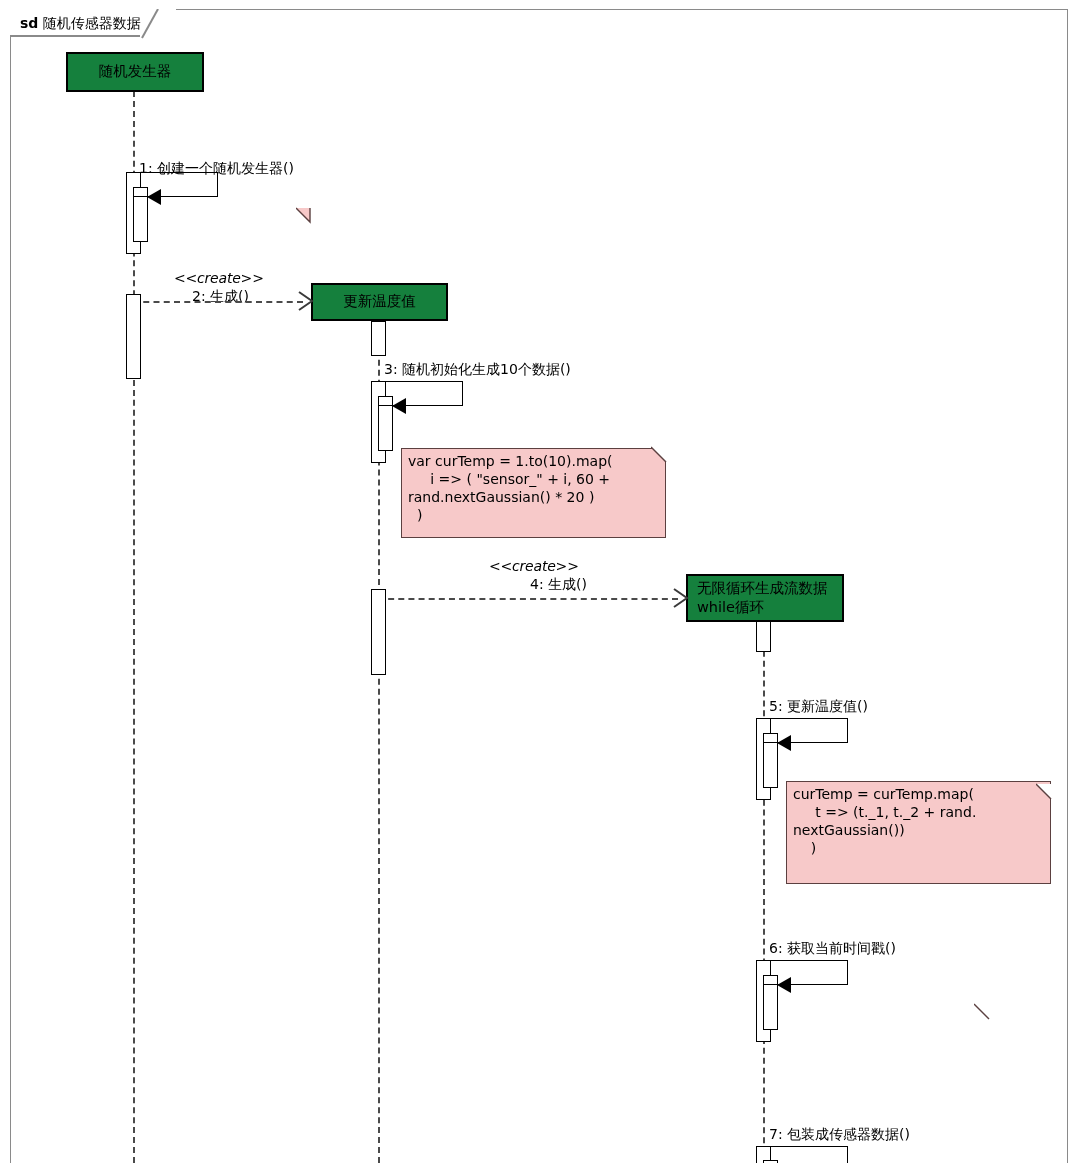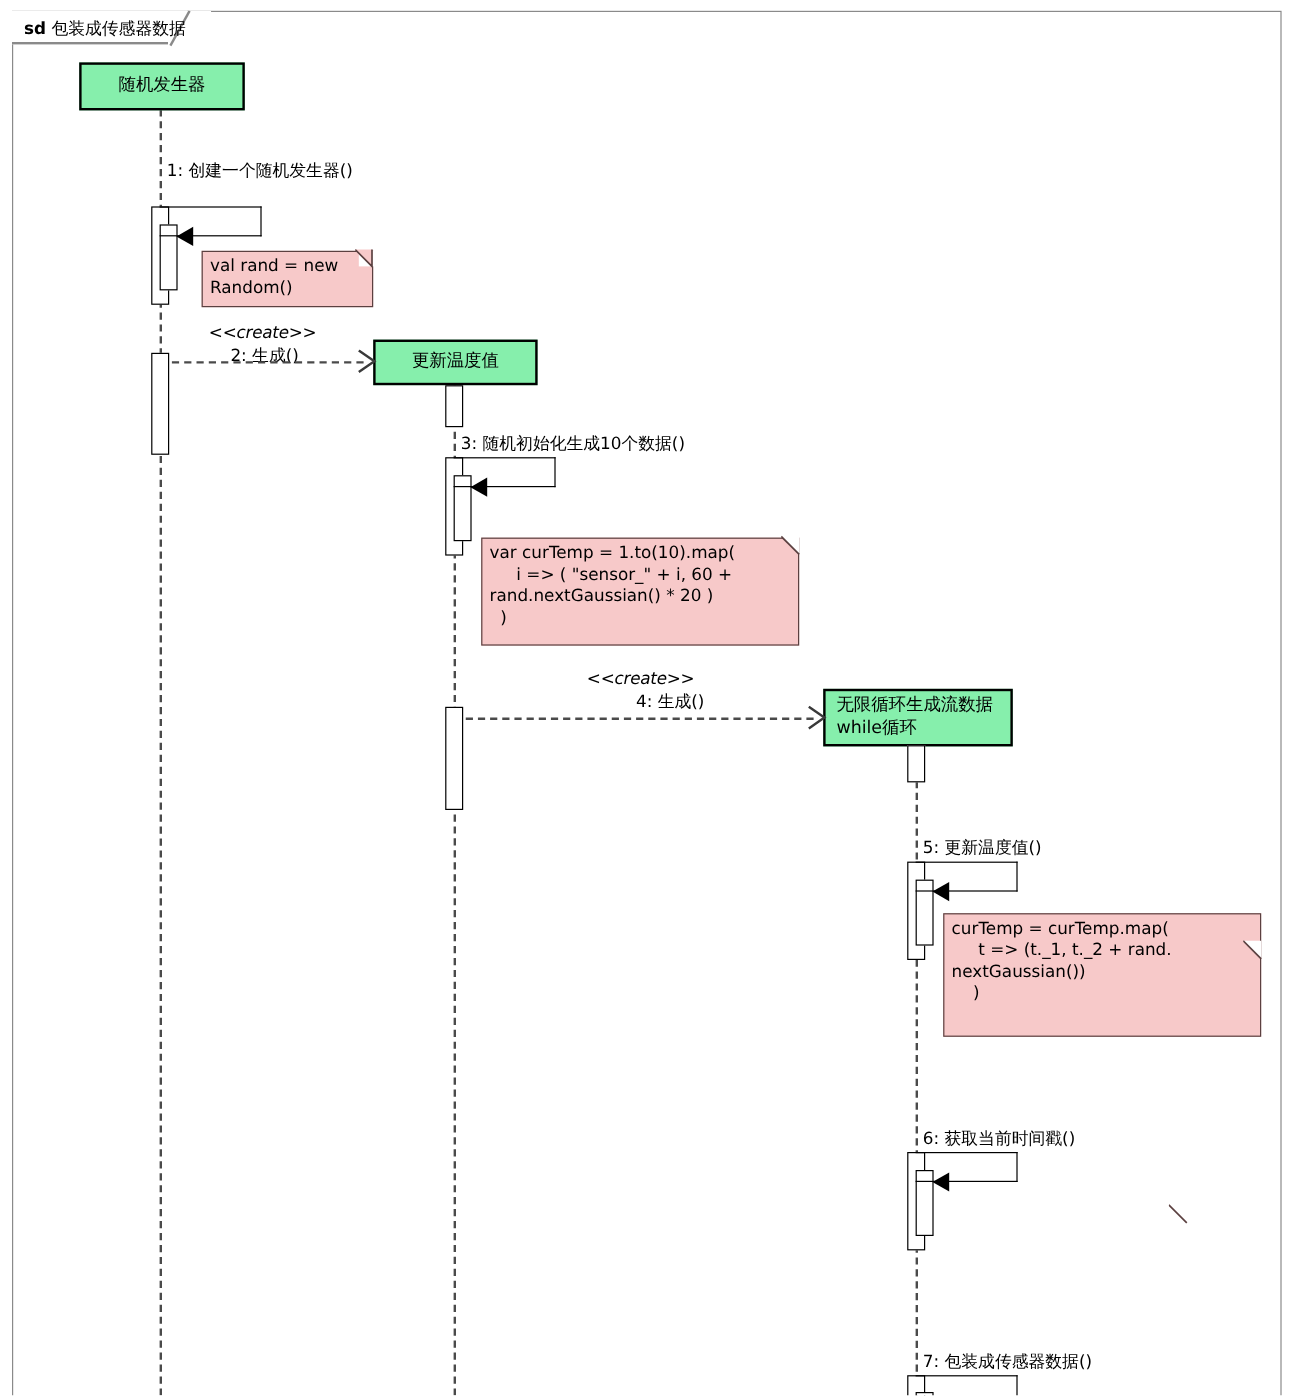--- a/index.html
+++ b/index.html
@@ -7,21 +7,21 @@
   #canvas{position:relative;width:1080px;height:1163px;overflow:hidden;background:#fff;}
 
   
   .frame{position:absolute;border:1px solid #8a8a8a;box-sizing:border-box;}
   .frame-header{position:absolute;box-sizing:border-box;background:#ffffff;
       border-right:2px solid #8a8a8a;border-bottom:2px solid #8a8a8a;}
   .frame-title{position:absolute;white-space:nowrap;color:#000;font-size:14px;}
   .frame-title b{font-weight:bold;}
 
   
-  .participant{position:absolute;box-sizing:border-box;background:#86efac;
+  .participant{position:absolute;box-sizing:border-box;background:#15803d;
       border:2px solid #000000;color:#000;font-size:14.5px;line-height:1.32;
       display:flex;align-items:center;justify-content:center;text-align:center;}
   .participant.left-align{justify-content:flex-start;text-align:left;padding-left:9px;}
 
   
   .lifeline{position:absolute;width:0;border-left:2px dashed #4a4a4a;}
 
   
   .activation{position:absolute;box-sizing:border-box;background:#ffffff;
       border:1.5px solid #000000;}
@@ -56,21 +56,21 @@
 
   <div class="frame-header" style="left:10px;top:9px;width:148px;height:28px;"></div>
 
   <svg style="position:absolute;left:140px;top:9px;" width="36" height="32">
     <polygon points="0,0 36,0 36,2 20,30 0,30" fill="#ffffff"></polygon>
     <line x1="18" y1="0" x2="2" y2="29" stroke="#8a8a8a" stroke-width="2"></line>
   </svg>
 
   <div class="frame-title" style="left:20px;top:15px;">
     <b>sd</b>
-    <span>包装成传感器数据</span>
+    <span>随机传感器数据</span>
   </div>
 
   <div class="lifeline" style="left:133px;top:91px;height:1072px;"></div>
   <div class="lifeline" style="left:378px;top:320px;height:843px;"></div>
   <div class="lifeline" style="left:763px;top:621px;height:542px;"></div>
 
   <div class="participant" style="left:66px;top:52px;width:138px;height:40px;">
     <span>随机发生器</span>
   </div>
 
@@ -82,24 +82,22 @@
     <span style="display:block;">
       <span style="display:block;">无限循环生成流数据</span>
       <span style="display:block;">while循环</span>
     </span>
   </div>
 
   <div class="activation" style="left:126px;top:172px;width:15px;height:82px;"></div>
   <div class="activation" style="left:133px;top:187px;width:15px;height:55px;"></div>
   <div class="loop-line" style="left:133px;top:172px;width:85px;height:25px;"></div>
   <div class="arrow-left" style="left:147px;top:189px;"></div>
-  <div class="msg-label" style="left:139px;top:134px;">1: 创建一个随机发生器()</div>
+  <div class="msg-label" style="left:139px;top:160px;">1: 创建一个随机发生器()</div>
 
-  <div class="note" style="left:168px;top:209px;width:143px;height:47px;">val rand = new
-Random()</div>
   <div class="note-top-cut" style="left:299px;top:209px;width:14px;height:13px;background:#ffffff;"></div>
   <svg style="position:absolute;left:296px;top:207px;" width="18" height="18">
     <polygon points="0,1 14,15 14,1" fill="#F7C9C9" stroke="none"></polygon>
     <polyline points="0,1 14,15 14,1" fill="none" stroke="#5b4040" stroke-width="1.4"></polyline>
   </svg>
 
   <div class="msg-stereo" style="left:174px;top:270px;">&lt;&lt;create&gt;&gt;</div>
   <div class="msg-label" style="left:192px;top:288px;">2: 生成()</div>
   <div class="dash-line" style="left:133px;top:301px;width:170px;"></div>
   <svg style="position:absolute;left:297px;top:291px;" width="18" height="22">
@@ -133,21 +131,21 @@
   </svg>
   <div class="activation" style="left:371px;top:589px;width:15px;height:86px;"></div>
   <div class="activation" style="left:756px;top:621px;width:15px;height:31px;"></div>
 
   <div class="activation" style="left:756px;top:718px;width:15px;height:82px;"></div>
   <div class="activation" style="left:763px;top:733px;width:15px;height:55px;"></div>
   <div class="loop-line" style="left:763px;top:718px;width:85px;height:25px;"></div>
   <div class="arrow-left" style="left:777px;top:735px;"></div>
   <div class="msg-label" style="left:769px;top:698px;">5: 更新温度值()</div>
 
-  <div class="note" style="left:786px;top:761px;width:265px;height:103px;">curTemp = curTemp.map(
+  <div class="note" style="left:786px;top:781px;width:265px;height:103px;">curTemp = curTemp.map(
      t =&gt; (t._1, t._2 + rand.
 nextGaussian())
     )</div>
   <svg style="position:absolute;left:1036px;top:783px;" width="18" height="18">
     <polygon points="0,1 15,16 15,1" fill="#ffffff" stroke="none"></polygon>
     <polyline points="0,1 15,16" fill="none" stroke="#5b4040" stroke-width="1.4"></polyline>
   </svg>
 
   <div class="activation" style="left:756px;top:960px;width:15px;height:82px;"></div>
   <div class="activation" style="left:763px;top:975px;width:15px;height:55px;"></div>

